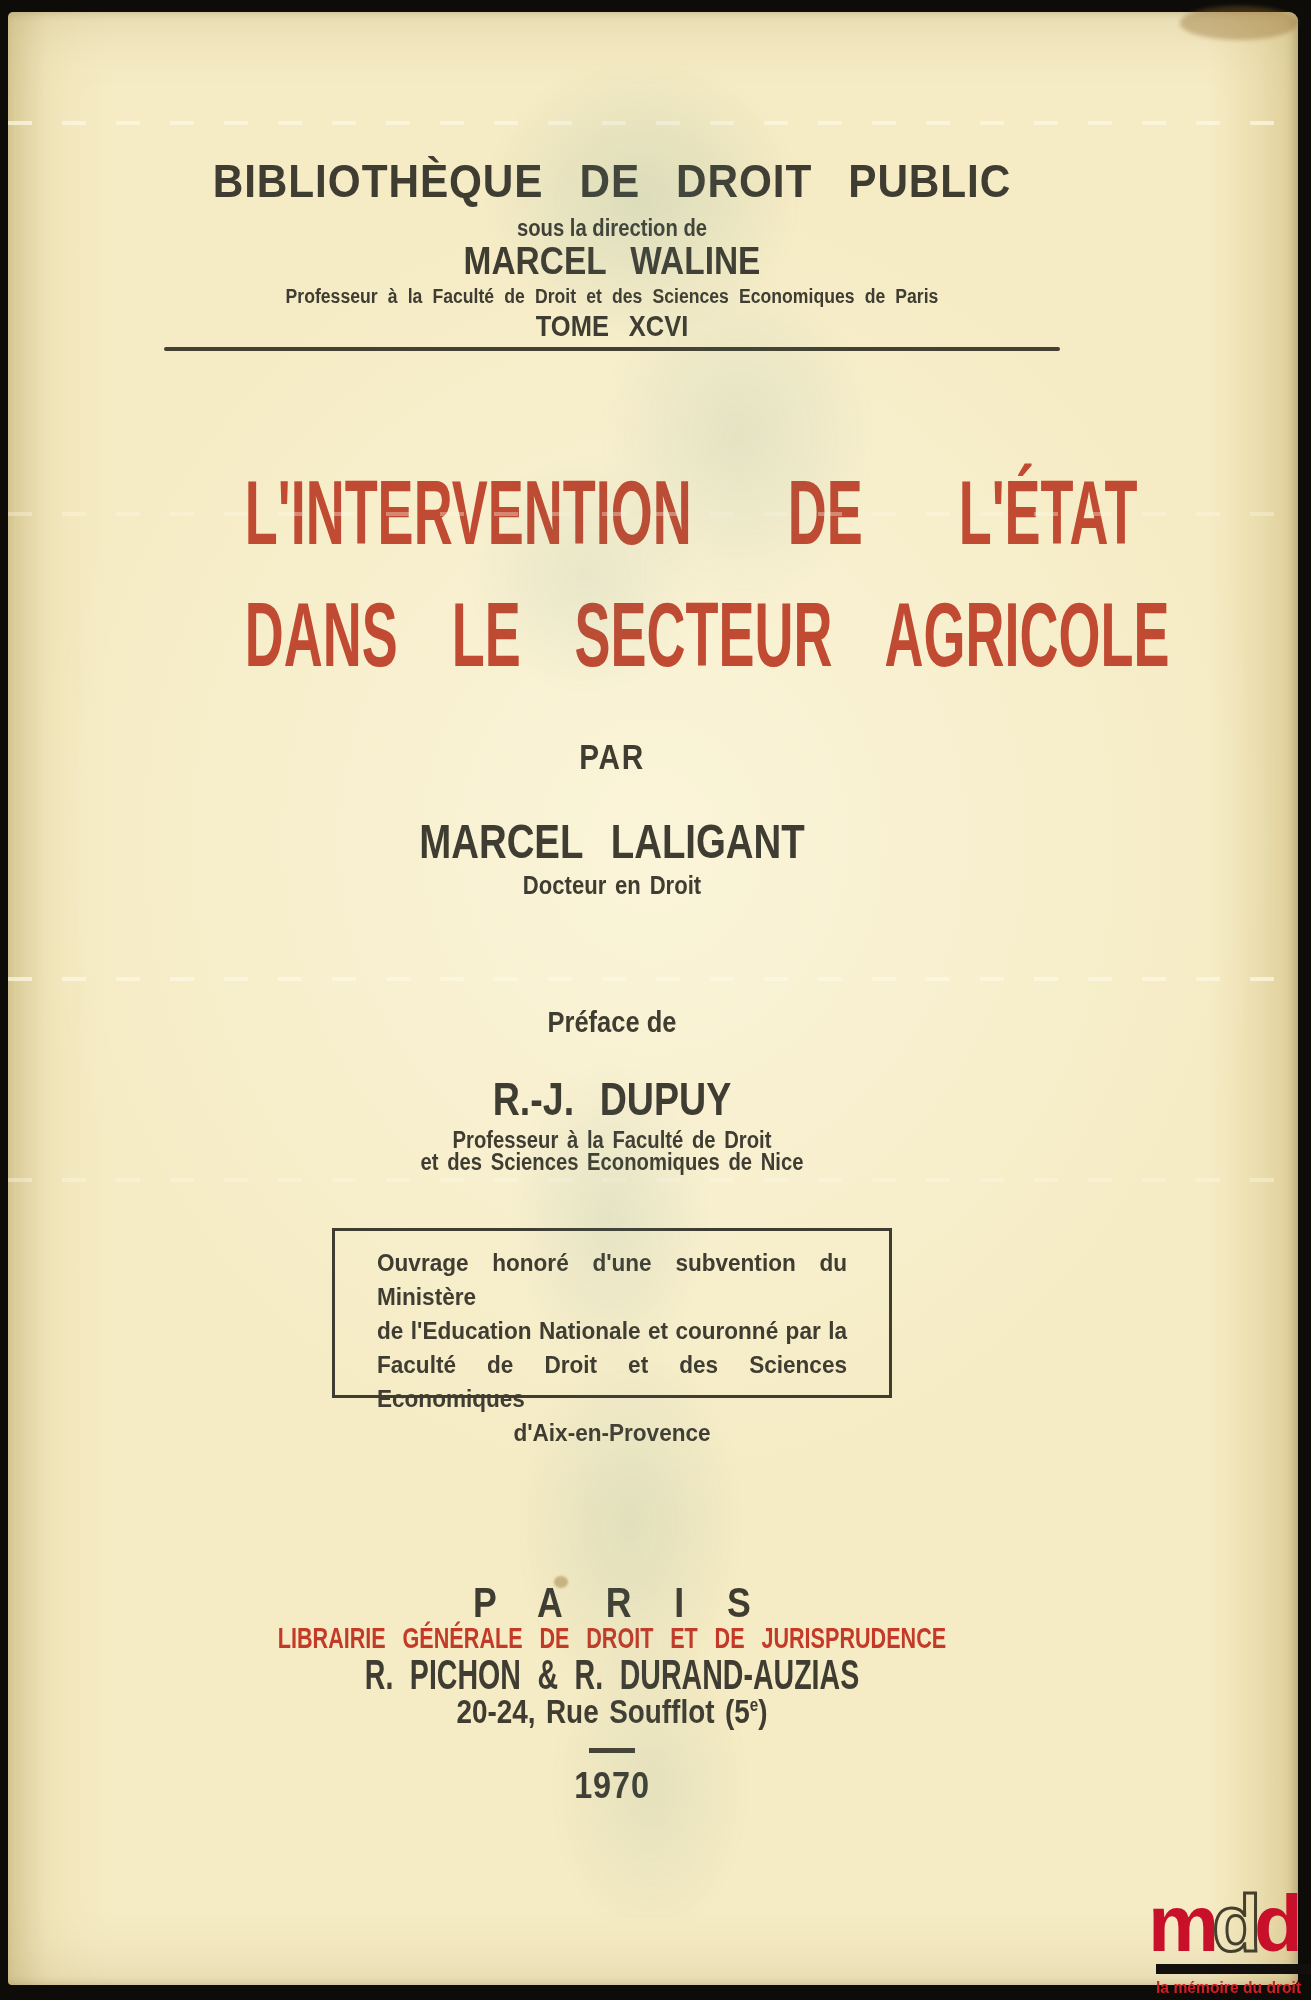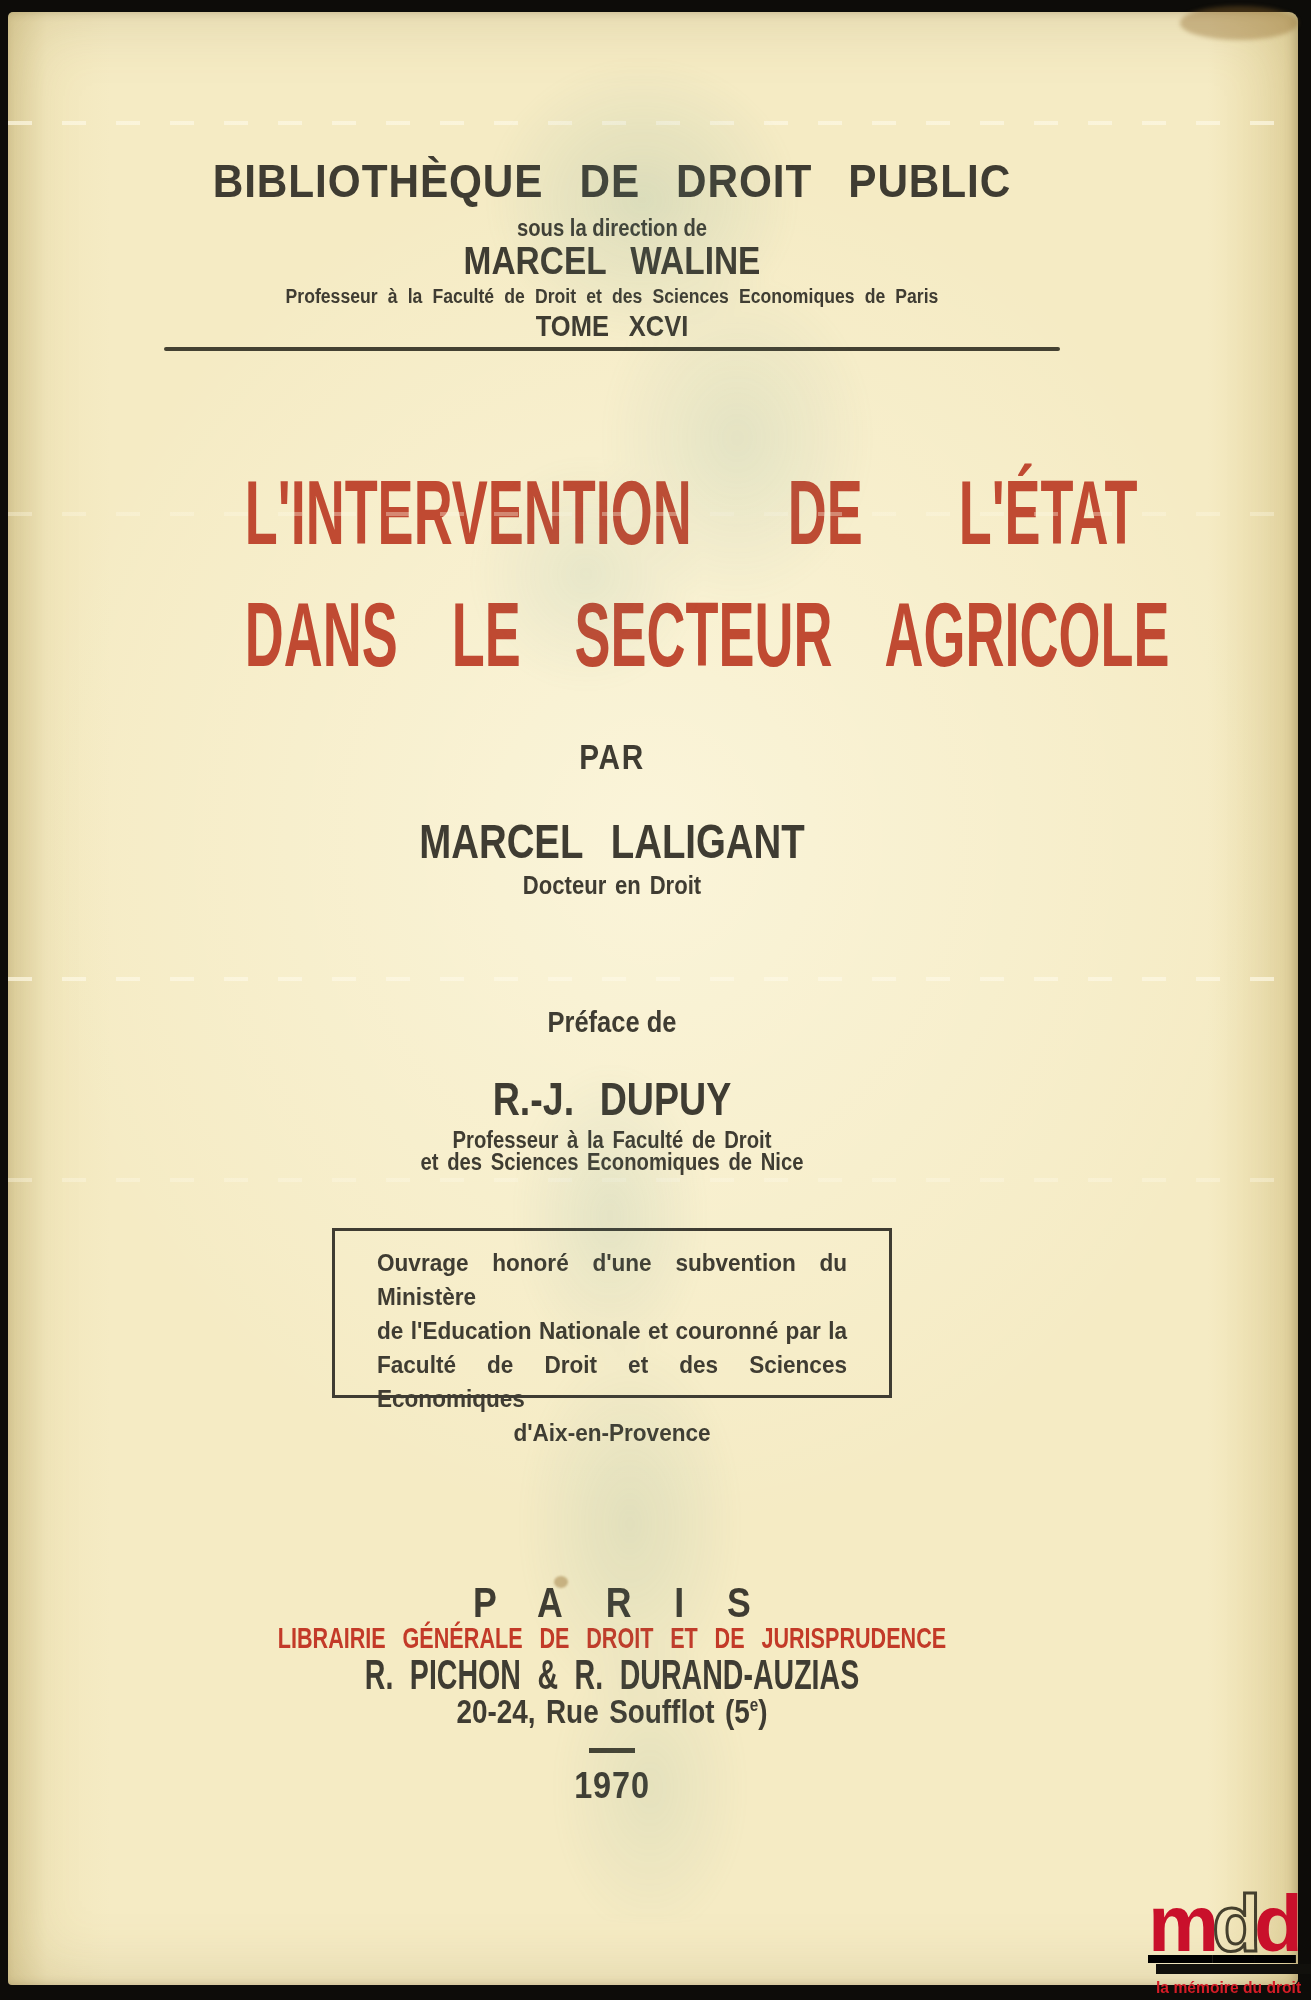--- a/index.html
+++ b/index.html
@@ -102,21 +102,21 @@
   .address sup { font-size:0.55em; vertical-align:super; }
 
   .dash-rule {
     position:absolute; left:589px; top:1748px; width:46px; height:5px;
     background:#444132; z-index:2;
   }
   .year      { top:1768px; font-size:36px; font-weight:700; letter-spacing:1px; transform:scaleX(0.9); }
 
   
   .logo { position:absolute; left:1148px; top:1892px; width:163px; z-index:6; }
-  .logo-word { font-size:80px; font-weight:700; letter-spacing:-7px; line-height:64px; white-space:nowrap;text-decoration:underline; }
+  .logo-word { font-size:80px; font-weight:700; letter-spacing:-7px; line-height:64px; white-space:nowrap; }
   .logo-m  { color:#c9102b; }
   .logo-d1 { color:transparent; -webkit-text-stroke:3px #45402e; }
   .logo-d2 { color:#c9102b; }
   .logo-bar { position:absolute; left:8px; top:72px; width:155px; height:10px; background:#11100c; }
   .logo-tagline {
     position:absolute; left:8px; top:86px; width:160px;
     font-size:17px; font-weight:700; color:#d41c26; white-space:nowrap; transform:scaleX(0.92); transform-origin:left;
   }
 </style>
 </head>

